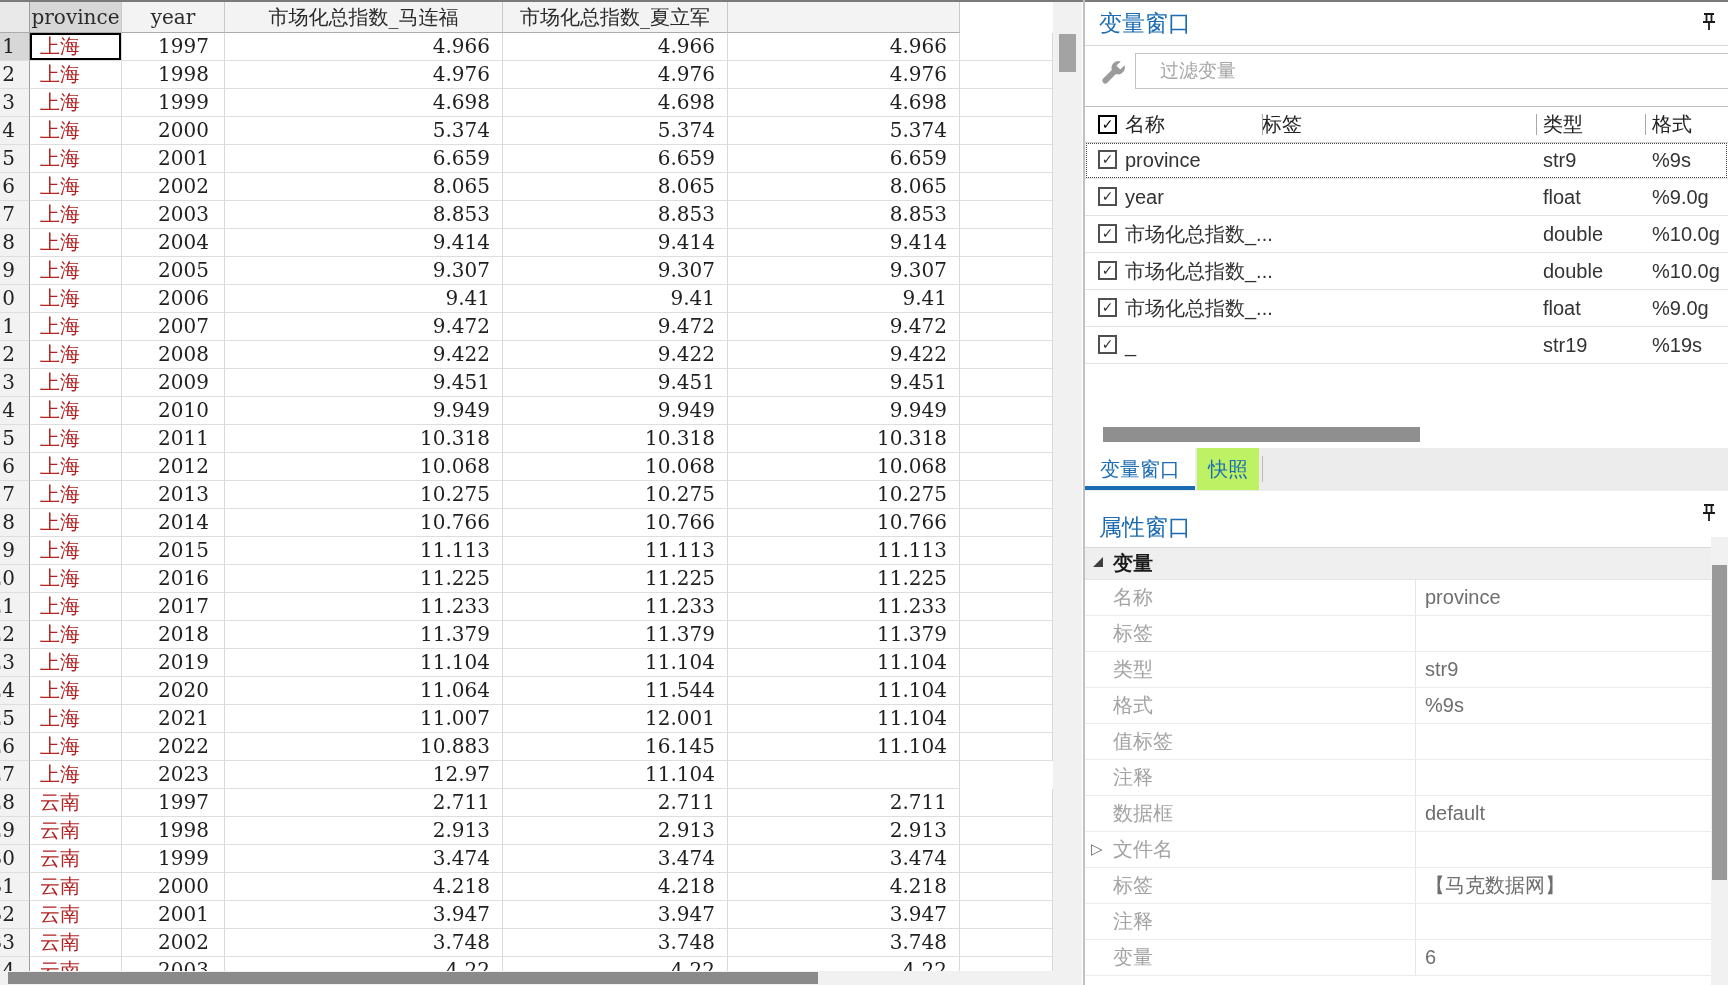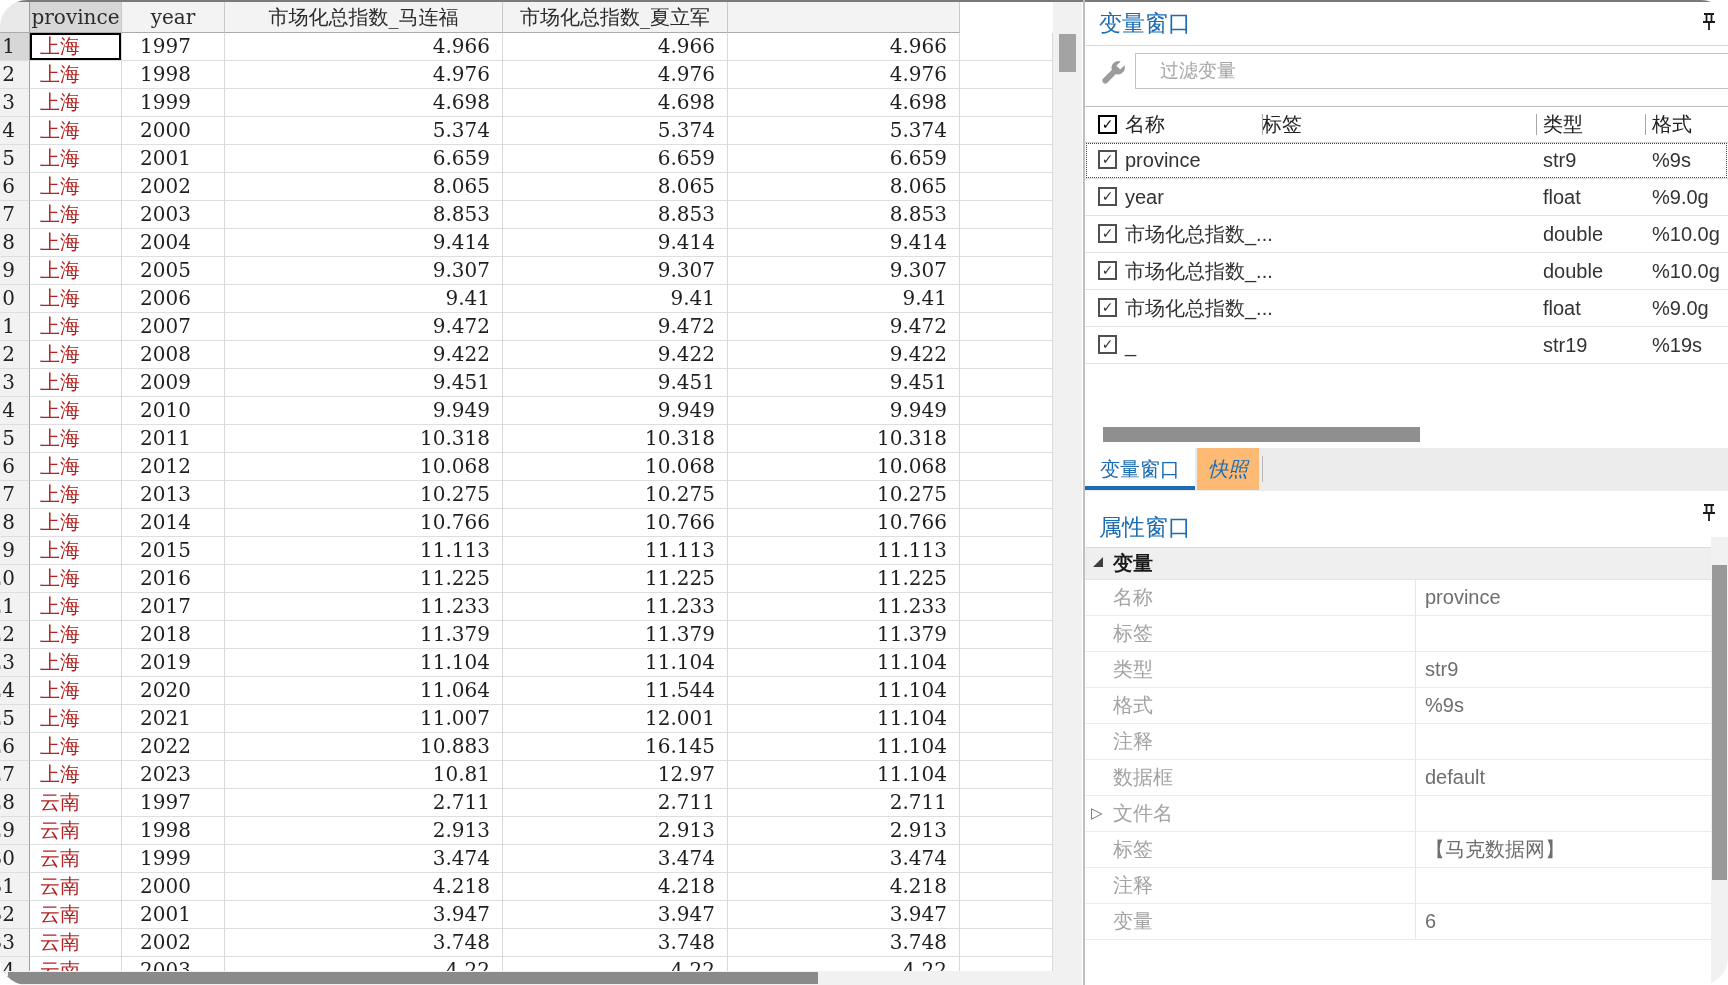--- a/index.html
+++ b/index.html
@@ -5,21 +5,20 @@
   :root{
     --accent:#1b6cb2;
     --string-red:#b22222;
     --grid-line:#d9d9d9;
     --panel-border:#c0c0c0;
   }
   html,body{margin:0;padding:0;background:#fff;}
   .screen{
     position:relative;width:1728px;height:985px;overflow:hidden;background:#fff;
     font-family:"Liberation Sans","DejaVu Sans",sans-serif;
-    border-radius:27px;
   }
   .topline{position:absolute;left:0;top:0;width:1728px;height:2px;background:#7a7a7a;}
 
   
   .editor{position:absolute;left:0;top:2px;width:1083px;height:983px;background:#fff;
     font-family:"DejaVu Serif","Liberation Serif",serif;font-size:20px;color:#1f1f1f;}
   .grow{display:grid;grid-template-columns:30px 92px 103px 278px 225px 232px 93px;}
   .gheader{height:31px;}
   .hc{background:#f3f3f3;border-right:1px solid #c9c9c9;border-bottom:1px solid #ababab;
     text-align:center;line-height:31px;color:#2b2b2b;overflow:hidden;white-space:nowrap;}
@@ -27,21 +26,21 @@
   .hc.selcol{background:#d7d7d7;}
   .drow{height:28px;}
   .dc{border-right:1px solid var(--grid-line);border-bottom:1px solid #dedede;
     line-height:27px;white-space:nowrap;overflow:hidden;background:#fff;}
   .dc.rn{position:relative;background:#f2f2f2;border-right:1px solid #9e9e9e;}
   .dc.rn span{position:absolute;right:14px;top:0;line-height:27px;color:#222;}
   .dc.rn.selrow{background:#d7d7d7;}
   .dc.prov{color:var(--string-red);padding-left:10px;}
   .dc.prov.selcell{box-shadow:inset 0 0 0 2px #000;}
   .dc.num{text-align:right;padding-right:12px;}
-  .dc.yr{padding-right:15px;text-align:center;}
+  .dc.yr{padding-right:15px;}
 
   
   .vsb{position:absolute;left:1053px;top:0;width:29px;height:983px;background:#f1f1f1;}
   .vsb-thumb{position:absolute;left:6px;top:32px;width:17px;height:38px;background:#a3a3a3;}
   .hsb{position:absolute;left:0;top:969px;width:1053px;height:14px;background:#f1f1f1;}
   .hsb-thumb{position:absolute;left:8px;top:1px;width:810px;height:12px;background:#8a8a8a;}
 
   .divider{position:absolute;left:1083px;top:0;width:2px;height:985px;background:var(--panel-border);}
   .splitter2{position:absolute;left:1089px;top:448px;width:2px;height:537px;background:#dcdcdc;}
 
@@ -70,21 +69,21 @@
   .cb.hdr{border:2px solid #000;color:#000;margin-top:8px;}
   .vname,.vh-name{padding-left:0;white-space:nowrap;overflow:visible;}
   .vtype,.vh-type,.vfmt,.vh-fmt{padding-left:7px;white-space:nowrap;}
   .vars-hthumb{position:absolute;left:18px;top:425px;width:317px;height:15px;background:#8f8f8f;}
 
   
   .tabbar{position:absolute;left:0;top:446px;width:643px;height:43px;background:#ececec;border-bottom:1px solid #cfcfcf;}
   .tab{position:absolute;top:0;height:42px;line-height:42px;text-align:center;font-size:20px;color:var(--accent);}
   .tab.active{left:0;width:110px;background:#fff;}
   .tab.active .tab-underline{position:absolute;left:0;bottom:0;width:100%;height:4px;background:var(--accent);}
-  .tab.inactive{left:112px;width:62px;background:#fdba74;font-style:italic;}
+  .tab.inactive{left:112px;width:62px;background:#bef264;}
   .tab-sep{position:absolute;left:177px;top:8px;width:1px;height:26px;background:#b9b9b9;}
 
   
   .props-window{position:absolute;left:0;top:489px;width:643px;height:494px;background:#fff;overflow:hidden;}
   .props-window .win-title{top:21px;}
   .props-window .pin{top:12px;}
   .props-rule{position:absolute;left:0;top:56px;width:643px;height:1px;background:#d9d9d9;}
   .props-list{position:absolute;left:0;top:57px;width:626px;}
   .psec{height:31px;background:#efefef;border-bottom:1px solid #e4e4e4;position:relative;}
   .psec .tri{position:absolute;left:8px;top:9px;width:0;height:0;
@@ -400,21 +399,20 @@
           <div class="dc num">16.145</div>
           <div class="dc num">11.104</div>
           <div class="dc"></div>
         </div>
         <div class="grow drow">
           <div class="dc rn">
             <span>27</span>
           </div>
           <div class="dc prov">上海</div>
           <div class="dc num yr">2023</div>
-          <div class="dc num">10.81</div>
           <div class="dc num">12.97</div>
           <div class="dc num">11.104</div>
           <div class="dc"></div>
         </div>
         <div class="grow drow">
           <div class="dc rn">
             <span>28</span>
           </div>
           <div class="dc prov">云南</div>
           <div class="dc num yr">1997</div>
@@ -619,20 +617,24 @@
           </div>
           <div class="prow">
             <div class="plab"><span>类型</span></div>
             <div class="pval">str9</div>
           </div>
           <div class="prow">
             <div class="plab"><span>格式</span></div>
             <div class="pval">%9s</div>
           </div>
           <div class="prow">
+            <div class="plab"><span>值标签</span></div>
+            <div class="pval"></div>
+          </div>
+          <div class="prow">
             <div class="plab"><span>注释</span></div>
             <div class="pval"></div>
           </div>
           <div class="prow">
             <div class="plab"><span>数据框</span></div>
             <div class="pval">default</div>
           </div>
           <div class="prow">
             <div class="plab"><span class="pexp">▷</span><span>文件名</span></div>
           </div>

